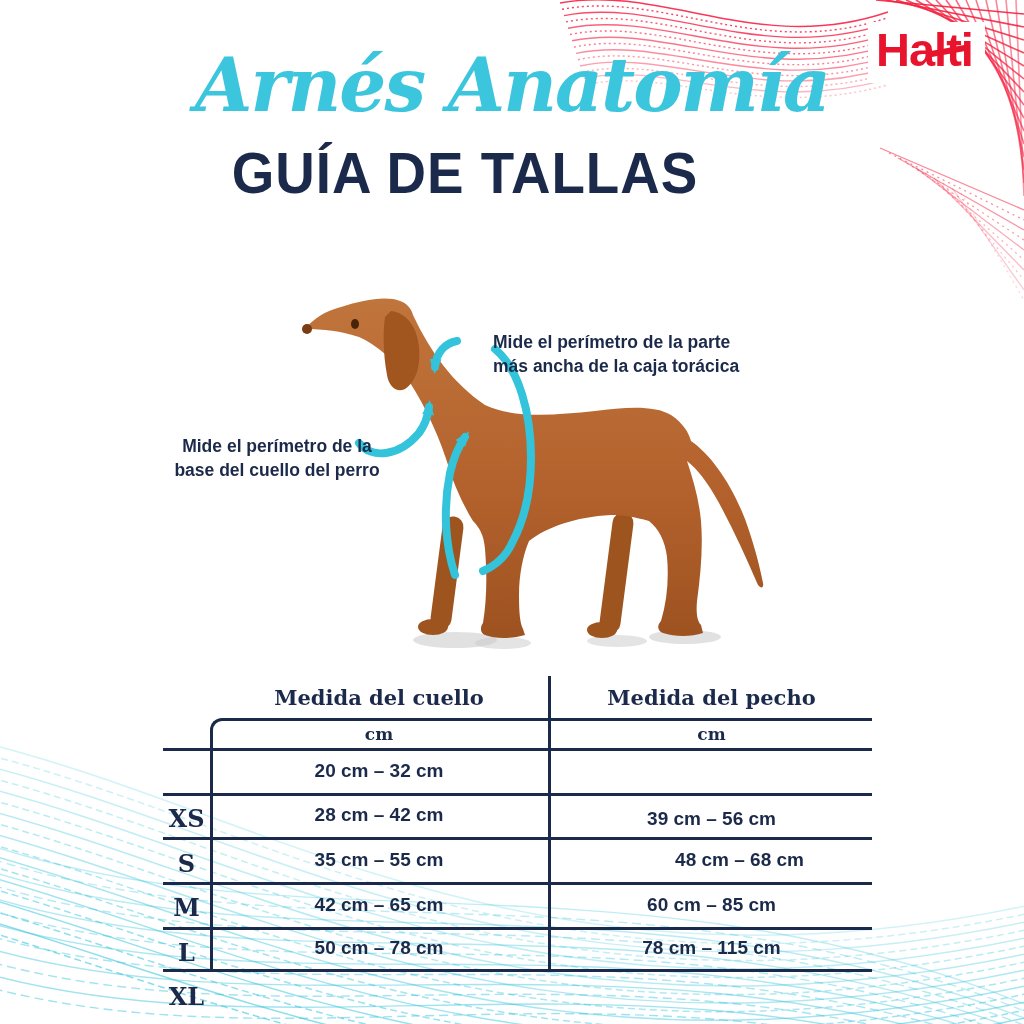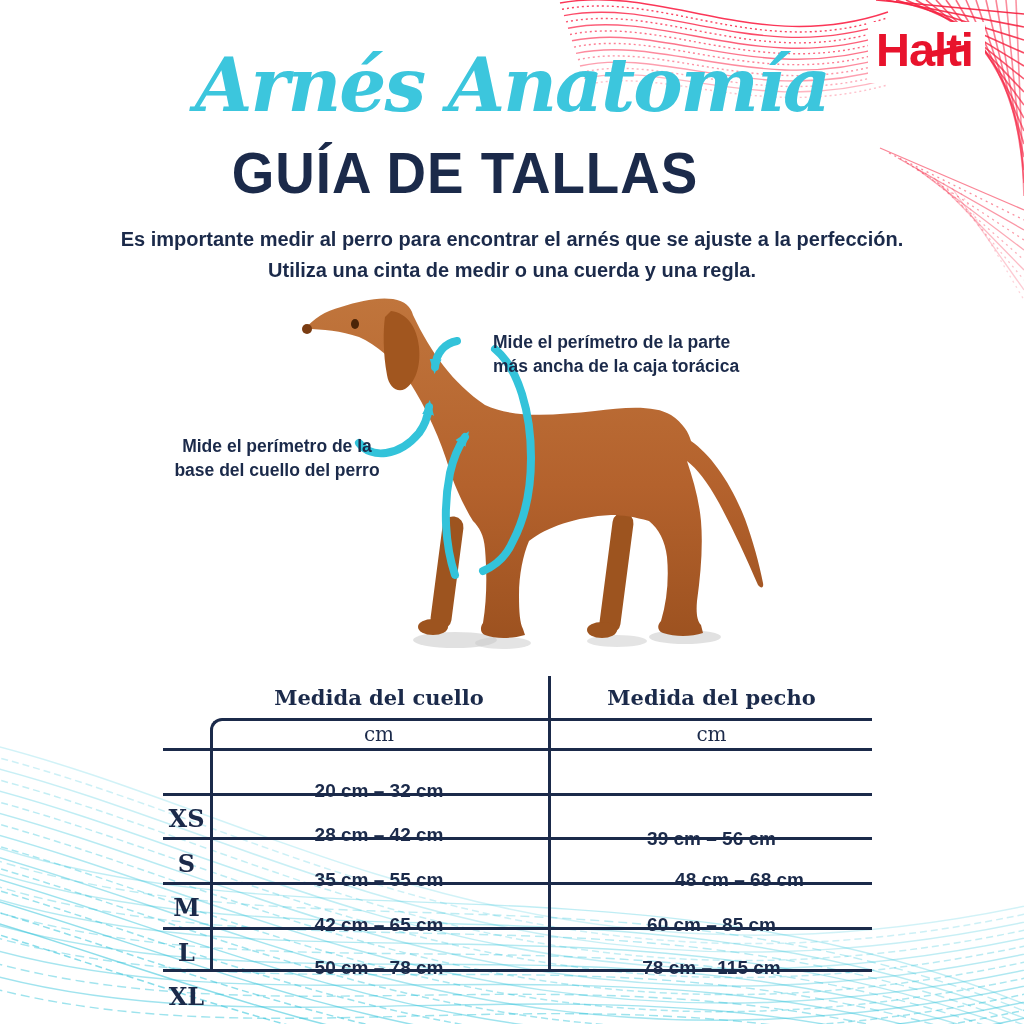--- a/index.html
+++ b/index.html
@@ -49,23 +49,23 @@
 
   .size-table{position:absolute;left:163px;top:676px;width:709px;height:299px;z-index:3;}
   .size-table .hline{position:absolute;left:0;width:709px;height:3px;background:#1b2a4a;}
   .size-table .vline{position:absolute;width:3px;background:#1b2a4a;}
   .cm-box-top{
     position:absolute;left:47px;top:42px;width:662px;height:16px;box-sizing:border-box;
     border-top:3px solid #1b2a4a;border-left:3px solid #1b2a4a;border-top-left-radius:12px;
   }
   .cell{position:absolute;display:flex;align-items:center;justify-content:center;}
   .col-head{font-family:"DejaVu Serif",serif;font-weight:bold;font-size:21px;color:#1b2a4a;}
-  .unit{font-family:"DejaVu Serif",serif;font-weight:normal;font-size:20px;color:#1b2a4a;}
+  .unit{font-family:"DejaVu Serif",serif;font-weight:bold;font-size:17px;color:#1b2a4a;}
   .size-label{font-family:"DejaVu Serif",serif;font-weight:bold;font-size:24px;color:#1b2a4a;margin-top:48px;}
-  .range{font-weight:bold;font-size:19px;color:#1b2a4a;margin-top:20px;}
+  .range{font-weight:bold;font-size:19px;color:#1b2a4a;}
 </style>
 </head>
 <body>
 
 <div class="canvas">
 
   <svg id="decor-red" class="decor" width="470" height="330" viewBox="0 0 470 330">
       <path d="M 6,3 C 110,-16 205,56 334,12" fill="none" stroke="#fb2b4e" stroke-width="1.4" opacity="0.95"></path>
       <path d="M 8,9.3 C 110,-9.7 205,61 334,17.6" fill="none" stroke="#fb2b4e" stroke-width="1.4" opacity="0.8999999999999999" stroke-dasharray="2 3"></path>
       <path d="M 10,15.6 C 110,-3.4000000000000004 205,66 334,23.2" fill="none" stroke="#fb2b4e" stroke-width="1.4" opacity="0.85"></path>
@@ -140,24 +140,20 @@
       <path d="M -20,271 C 300,359 640,227 1044,375" fill="none" stroke="#2cc2d9" stroke-width="1.4" opacity="0.46499999999999997" stroke-dasharray="9 5"></path>
     </svg>
 
   <div class="logo">
     <div class="logo-text">Halti</div>
     <div class="logo-bar"></div>
   </div>
 
   <div class="script-title">Arnés Anatomía</div>
   <div class="main-title">GUÍA DE TALLAS</div>
-  <div class="intro">
-    <span>Es importante medir al perro para encontrar el arnés que se ajuste a la perfección.</span><br>
-    <span>Utiliza una cinta de medir o una cuerda y una regla.</span>
-  </div>
 
   <div class="dog-scene">
     <svg width="700" height="400" viewBox="0 0 700 400">
       <defs>
         <linearGradient id="dogGrad" x1="0" y1="0" x2="0" y2="1">
           <stop offset="0" stop-color="#c0753c"></stop>
           <stop offset="0.55" stop-color="#b4622d"></stop>
           <stop offset="1" stop-color="#9d5220"></stop>
         </linearGradient>
         <marker id="ah" markerUnits="userSpaceOnUse" markerWidth="22" markerHeight="22" refX="8" refY="8" orient="auto">

